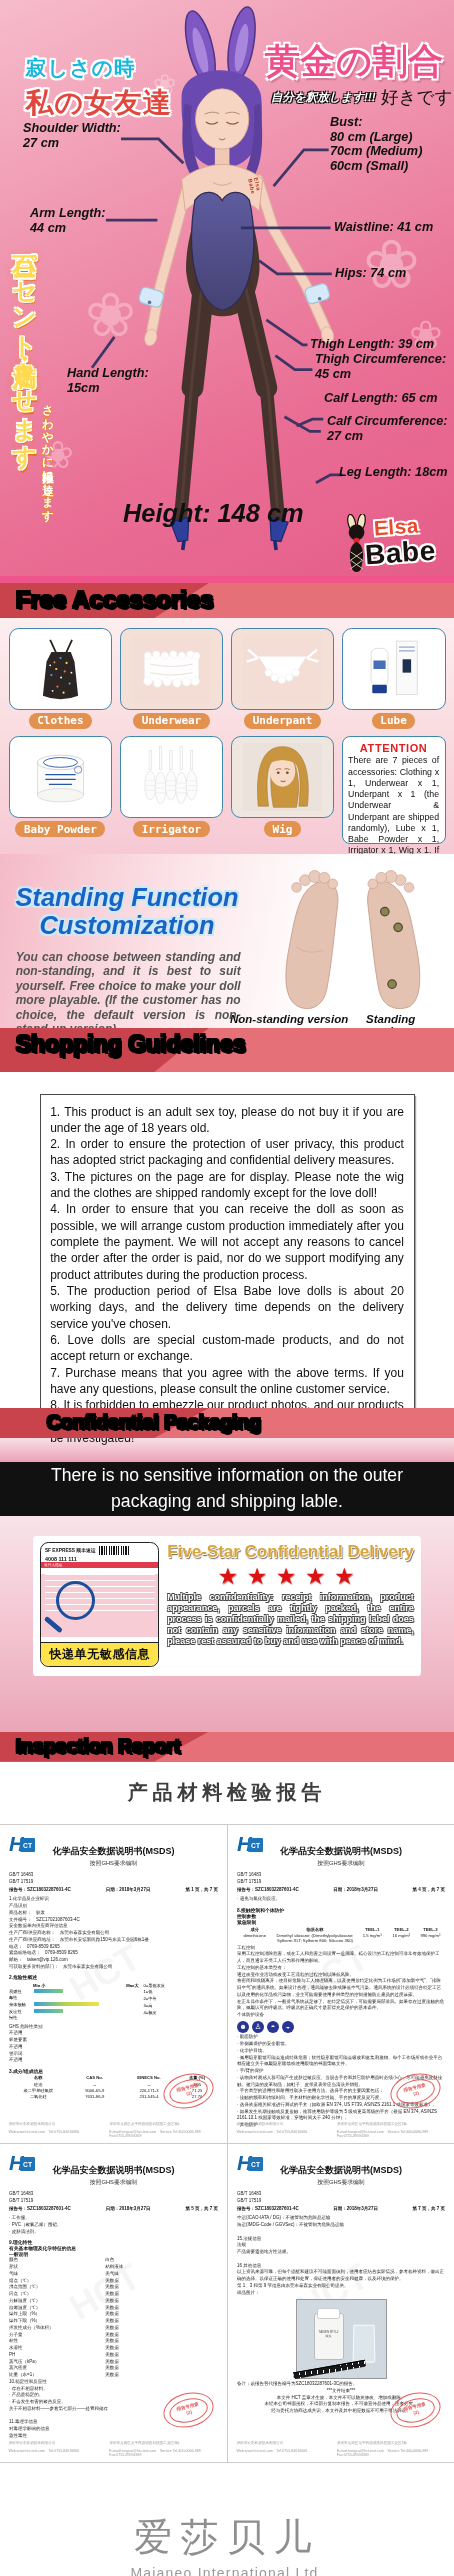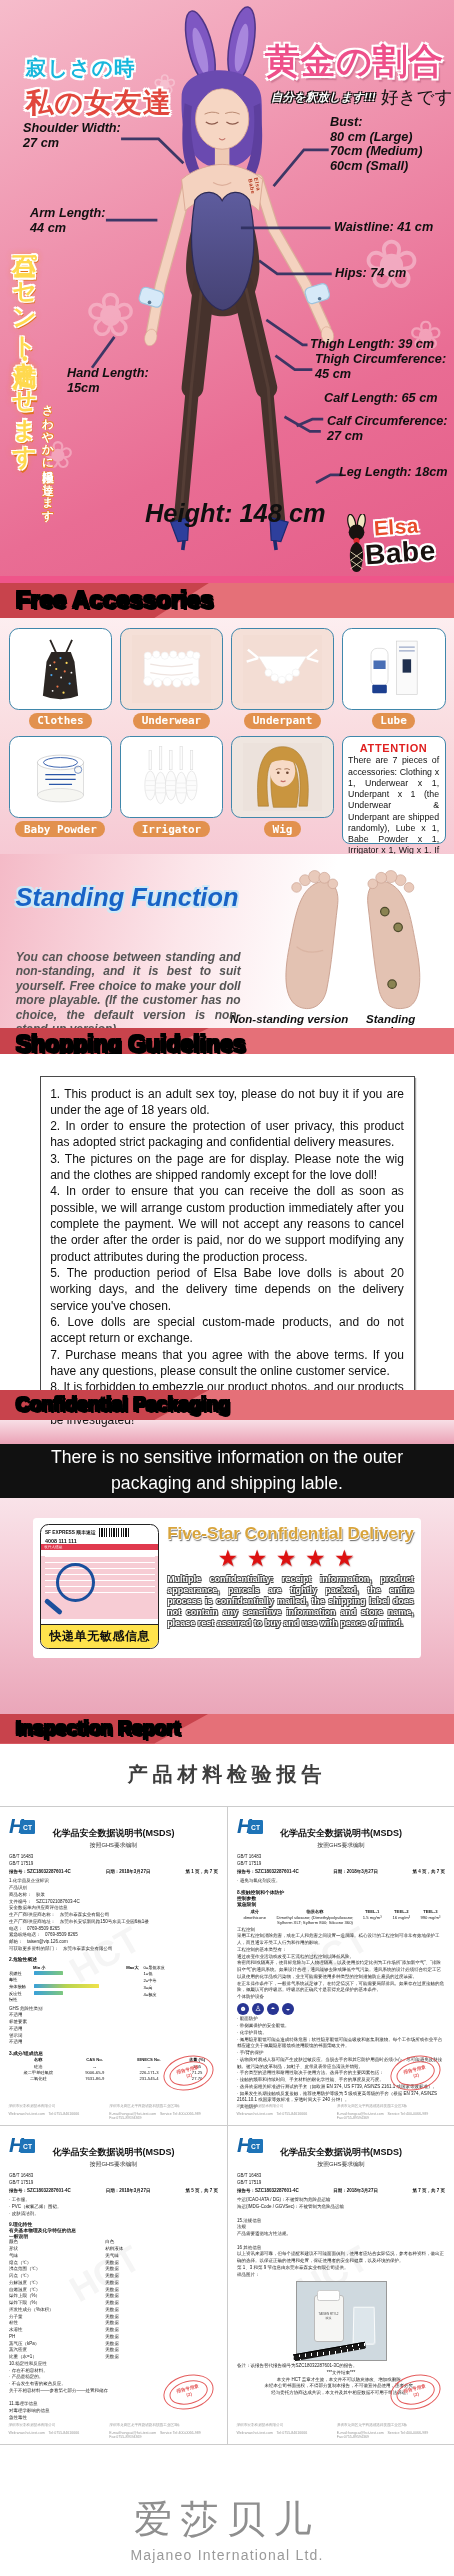--- a/index.html
+++ b/index.html
@@ -36,22 +36,22 @@
     text-shadow:-1.8px -1.8px 0 #fff,1.8px -1.8px 0 #fff,-1.8px 1.8px 0 #fff,1.8px 1.8px 0 #fff,0 1.8px 0 #fff,0 -1.8px 0 #fff; letter-spacing:0.6px;}
   .eb-word2 { position:absolute; left:23px; top:23px; font-size:28px; font-weight:bold; color:#181210; transform:rotate(-4deg);
     text-shadow:-1.8px -1.8px 0 #fff,1.8px -1.8px 0 #fff,-1.8px 1.8px 0 #fff,1.8px 1.8px 0 #fff,0 1.8px 0 #fff,0 -1.8px 0 #fff; letter-spacing:0.6px;}
 
   
   .banner { position:relative; overflow:hidden; background:#e57078; }
   .banner .dark { position:absolute; inset:0; background:#c8434c; clip-path:polygon(0 0,46% 0,34% 100%,0 100%); }
   .banner .btxt { position:relative; z-index:1; color:#000000; font-weight:bold; padding-left:15.7px;
     text-shadow:-1.2px -1.2px 0 #000,1.2px -1.2px 0 #000,-1.2px 1.2px 0 #000,1.2px 1.2px 0 #000,1.8px 2.4px 0 #000; }
   .banner1 { height:35px; } .banner1 .btxt { font-size:24px; line-height:34px; }
-  .banner2 { height:26px; } .banner2 .btxt { font-size:23px; line-height:33px; }
-  .banner3 { height:30px; } .banner3 .btxt { font-size:19.4px; line-height:29px; }
+  .banner2 { height:44px; } .banner2 .btxt { font-size:23px; line-height:33px; }
+  .banner3 { height:30px; } .banner3 .btxt { font-size:19.4px; line-height:29px;margin-left:31px; }
   .banner4 { height:30px; } .banner4 .btxt { font-size:19.4px; line-height:29px; }
 
   
   .acc { height:236px; background:linear-gradient(180deg,#fdeef0 0%,#f9dade 55%,#f6c9d4 100%); padding:9.7px 8.5px 0; }
   .acc-grid { display:grid; grid-template-columns:repeat(4,1fr); column-gap:7.3px; }
   .acc-cell { display:flex; flex-direction:column; align-items:center; }
   .acc-card { width:100%; height:82px; background:#fff; border:1.8px solid #3f87ab; border-radius:9.7px;
     display:flex; align-items:center; justify-content:center; overflow:hidden; }
   .acc-pill { margin:3.6px auto 4.8px; background:#e2914e; color:#fff; font-family:"DejaVu Sans Mono",monospace;
     font-weight:bold; font-size:11px; padding:1.2px 8.5px; border-radius:9.7px; white-space:nowrap; }
@@ -270,21 +270,21 @@
     <div class="abs measure" style="left:335px;top:266px;">Hips:  74 cm</div>
     <div class="abs measure" style="left:310px;top:337px;">Thigh Length:  39 cm</div>
     <div class="abs measure" style="left:315px;top:352px;">Thigh Circumference:
 45 cm</div>
     <div class="abs measure" style="left:67px;top:366px;">Hand Length:
 15cm</div>
     <div class="abs measure" style="left:324px;top:391px;">Calf Length:  65 cm</div>
     <div class="abs measure" style="left:327px;top:414px;">Calf Circumference:
 27 cm</div>
     <div class="abs measure" style="left:339px;top:465px;">Leg Length:  18cm</div>
-    <div class="abs m-height" style="left:145px;top:499px;">Height:  148 cm</div>
+    <div class="abs m-height" style="left:123px;top:499px;">Height:  148 cm</div>
 
     <div class="eb-logo">
       <svg width="31.5" height="64" viewBox="0 0 52 105">
         <ellipse cx="16" cy="14" rx="6" ry="14" fill="#f2e4c0" stroke="#181210" stroke-width="2" transform="rotate(-12 16 14)"></ellipse>
         <ellipse cx="32" cy="13" rx="6" ry="14" fill="#f2e4c0" stroke="#181210" stroke-width="2" transform="rotate(10 32 13)"></ellipse>
         <circle cx="24" cy="30" r="13" fill="#181210"></circle>
         <circle cx="24" cy="44" r="5" fill="#d8262b"></circle>
         <path d="M24,46 C10,52 12,72 16,88 C18,98 30,98 32,88 C36,72 38,52 24,46 Z" fill="#181210"></path>
         <path d="M14,62 l20,14 M34,62 l-20,14 M14,76 l20,14 M34,76 l-20,14" stroke="#f2e4c0" stroke-width="1.4"></path>
       </svg>
@@ -471,20 +471,21 @@
           <g>
             <circle cx="216" cy="92" r="7" fill="#8a8352" stroke="#4e4a2c" stroke-width="2"></circle>
             <circle cx="238" cy="118" r="7" fill="#8a8352" stroke="#4e4a2c" stroke-width="2"></circle>
             <circle cx="228" cy="212" r="7" fill="#8a8352" stroke="#4e4a2c" stroke-width="2"></circle>
           </g>
         </g>
       </svg>
     </div>
     <div class="st-title">
       <div>Standing Function</div>
+      <div>Customization</div>
     </div>
     <div class="st-body">You can choose between standing and non-standing, and it is best to suit yourself. Free choice to make your doll more playable. (If the customer has no choice, the default version is non-stand-up version)</div>
     <div class="st-label" style="left:230px;top:159px;">Non-standing version</div>
     <div class="st-label" style="left:366px;top:159px;">Standing version</div>
   </div>
 
   <div class="banner banner2">
     <div class="dark"></div>
     <div class="btxt">Shopping Guidelines</div>
   </div>

